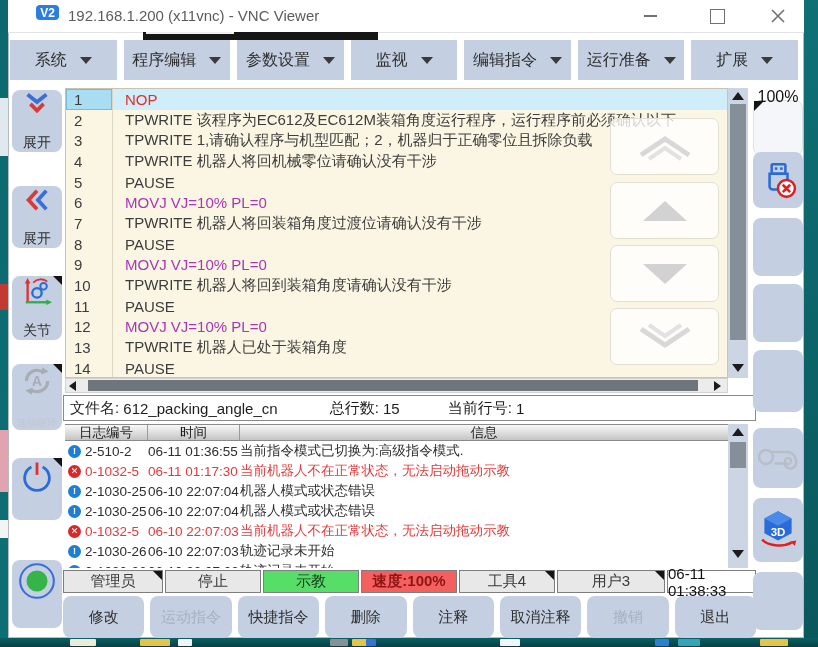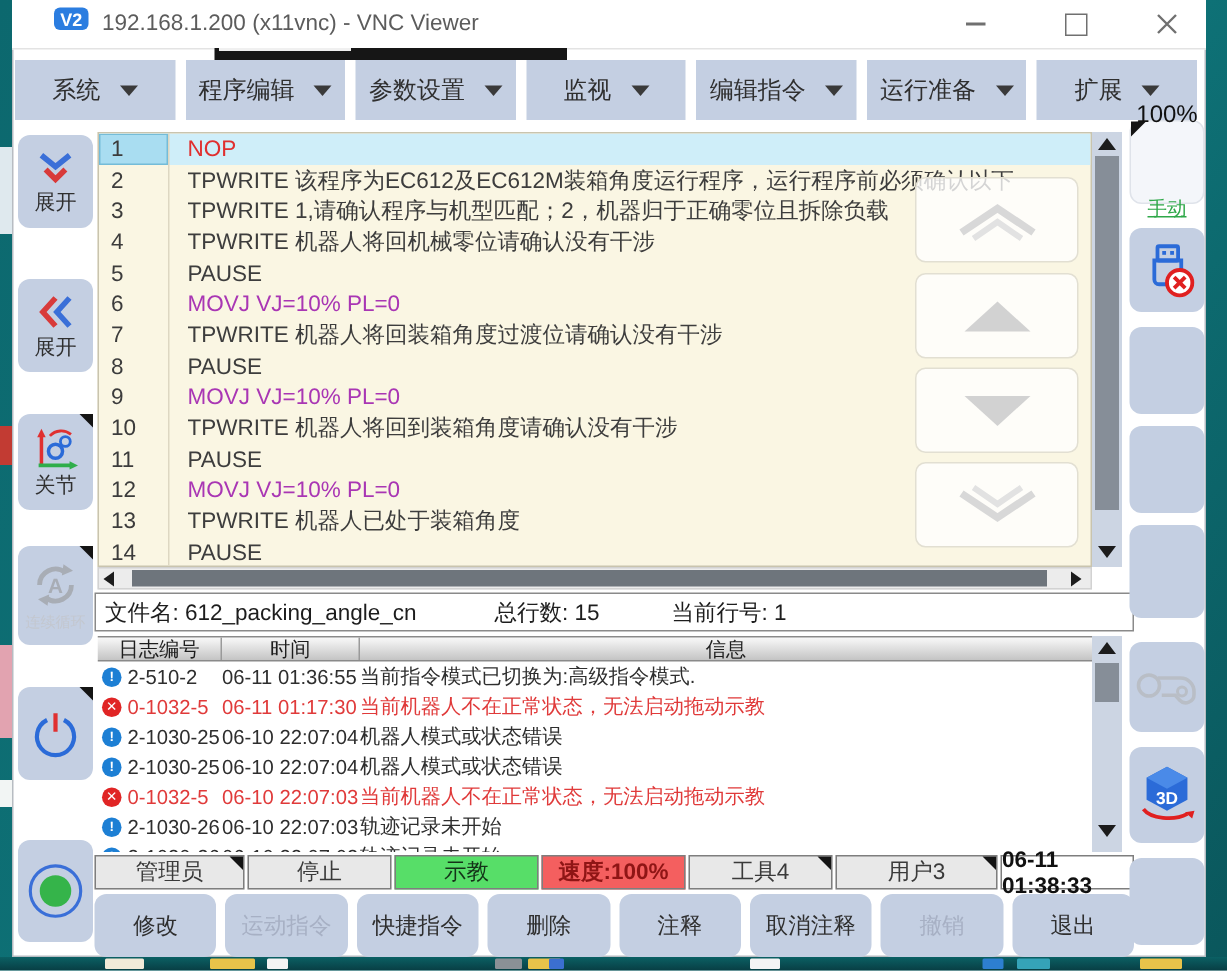--- a/index.html
+++ b/index.html
@@ -18,21 +18,21 @@
   .glyph-max{width:13px;height:13px;border:1.5px solid #707070;}
   
   .dark-strip{left:143px;top:32px;width:235px;height:8px;background:#161616;}
   .dark-strip .tick{position:absolute;left:3px;top:0;width:88px;height:2px;background:#f0f0f0;}
   .menubar{left:10px;top:40px;width:788px;height:40px;display:flex;gap:7px;}
   .menu-btn{flex:1;background:#c4cfe2;display:flex;align-items:center;justify-content:center;gap:13px;
             font-size:16px;color:#2f2f2f;cursor:pointer;}
   .dd{width:0;height:0;border-left:6px solid transparent;border-right:6px solid transparent;border-top:7px solid #3a3a3a;}
   
   .side-btn{left:12px;width:50px;background:#c4cfe2;border-radius:8px;display:flex;flex-direction:column;
-            align-items:center;justify-content:center;gap:1px;cursor:pointer;}
+            align-items:center;justify-content:space-between;gap:1px;cursor:pointer;}
   .side-btn .lbl{font-size:14px;color:#2f2f2f;}
   .side-btn .lbl.small{font-size:10px;color:#c3c7cf;}
   .corner-tr{position:absolute;top:0;right:0;width:0;height:0;border-top:9px solid #141414;border-left:9px solid transparent;}
   .corner-tl{position:absolute;top:0;left:0;width:0;height:0;border-top:10px solid #141414;border-right:10px solid transparent;}
   
   .code-area{left:65px;top:88px;width:663px;height:290px;background:#faf6e3;border:1px solid #c9c4ae;
              box-sizing:border-box;overflow:hidden;}
   .num-divider{position:absolute;left:46px;top:0;bottom:0;width:1px;background:#ddd7c2;}
   .cl{height:20.7px;display:flex;align-items:center;white-space:nowrap;}
   .ln{width:46px;padding-left:8px;font-size:15px;color:#3c3c3c;box-sizing:border-box;height:100%;display:flex;align-items:center;}
@@ -399,21 +399,21 @@
       <span>速度:100%</span>
     </div>
   <div class="st-cell" style="width:96px;">
       <span class="corner-tr"></span>
       <span>工具4</span>
     </div>
   <div class="st-cell" style="width:108px;">
       <span class="corner-tr"></span>
       <span>用户3</span>
     </div>
-  <div class="st-cell st-time" style="flex:1;font-weight:bold;">
+  <div class="st-cell st-time" style="flex:1;">
       <span>06-11 01:38:33</span>
     </div>
 </div>
 
 <div class="abs botbar">
   <div class="bot-btn">
       <span>修改</span>
     </div>
   <div class="bot-btn disabled">
       <span>运动指令</span>
@@ -431,21 +431,21 @@
       <span>取消注释</span>
     </div>
   <div class="bot-btn disabled">
       <span>撤销</span>
     </div>
   <div class="bot-btn">
       <span>退出</span>
     </div>
 </div>
 
-<div class="abs r-btn white" style="top:80px;height:56px;gap:44px;">
+<div class="abs r-btn white" style="top:100px;height:56px;gap:44px;">
   <span class="corner-tl"></span>
   <span class="spd">100%</span>
   <span class="mode">手动</span>
 </div>
 <div class="abs r-btn" style="top:152px;height:56px;">
   <svg width="38" height="38" viewBox="0 0 36 36">
     <rect x="12" y="3" width="13" height="9" rx="1" fill="none" stroke="#2b6bd8" stroke-width="2.4"></rect>
     <rect x="15" y="6" width="2.4" height="2.4" fill="#2b6bd8"></rect>
     <rect x="20" y="6" width="2.4" height="2.4" fill="#2b6bd8"></rect>
     <path d="M10 12 h17 v12 a3 3 0 0 1 -3 3 h-11 a3 3 0 0 1 -3 -3 Z" fill="none" stroke="#2b6bd8" stroke-width="2.4"></path>

